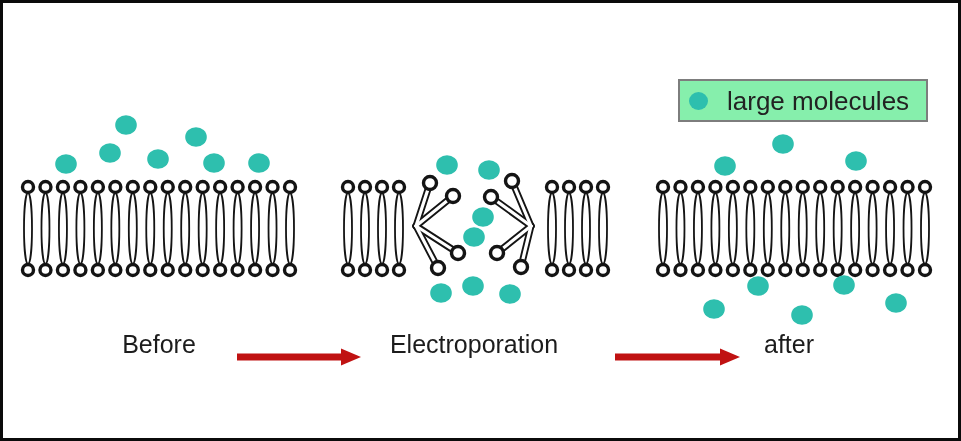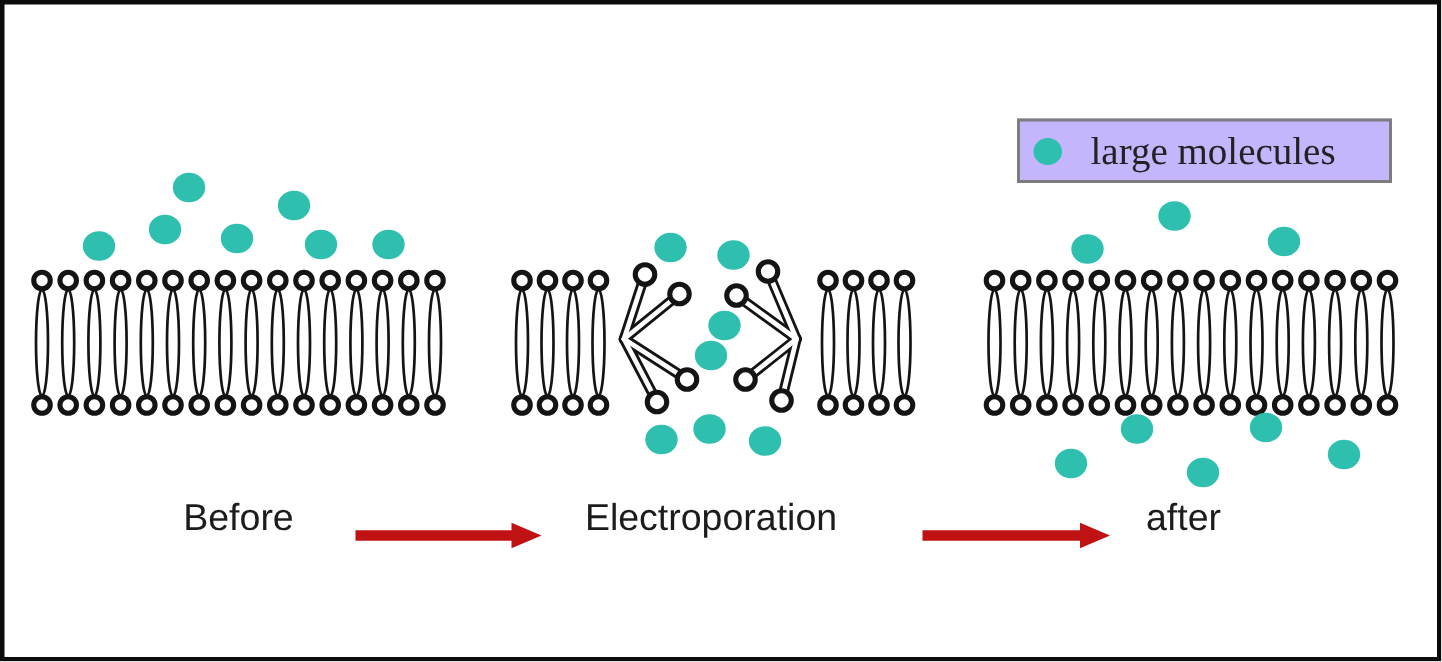--- a/index.html
+++ b/index.html
@@ -2,21 +2,21 @@
 <html><head>
 <meta charset="utf-8">
 <style>
   html,body{margin:0;padding:0;background:#ffffff;}
   .frame{position:relative;width:961px;height:441px;background:#fff;overflow:hidden;
          font-family:"Liberation Sans",sans-serif;}
   .border-overlay{position:absolute;inset:0;border:3px solid #0b0b0b;pointer-events:none;}
   .diagram-svg{position:absolute;left:0;top:0;}
   .stage-label{font-family:"Liberation Sans",sans-serif;font-size:25px;fill:#1c1c1c;text-anchor:middle;}
   .legend{position:absolute;left:678px;top:79px;width:250px;height:43px;box-sizing:border-box;
-          border:2px solid #7d7d7d;background:#c4b5fd;display:flex;align-items:center;font-family:Liberation Serif, serif;}
+          border:2px solid #7d7d7d;background:#86efac;display:flex;align-items:center;}
   .legend-dot{width:19px;height:18px;border-radius:50%;margin-left:9px;flex:none;}
   .legend-label{margin-left:19px;font-size:26px;color:#222;white-space:nowrap;line-height:1;}
 </style>
 </head>
 <body>
 
 <div class="frame">
 
   <svg class="diagram-svg" width="961" height="441" viewBox="0 0 961 441">
     <g id="membranes-layer">

